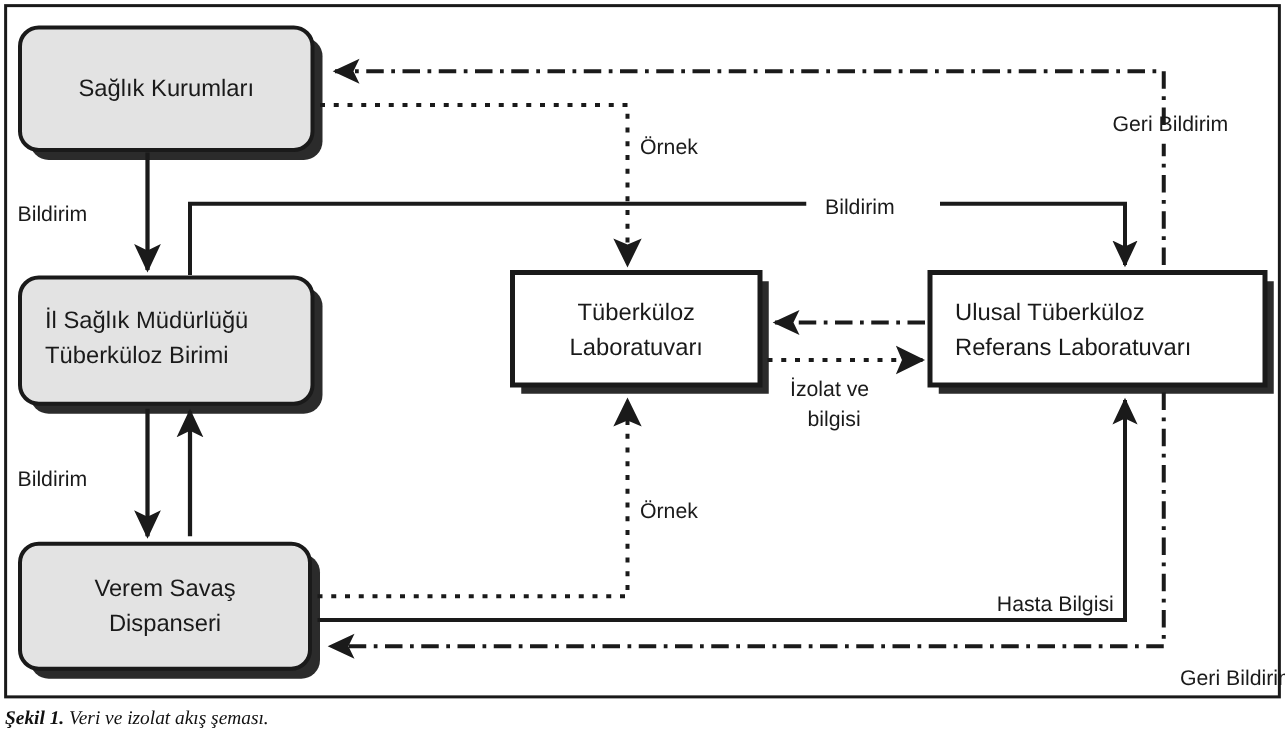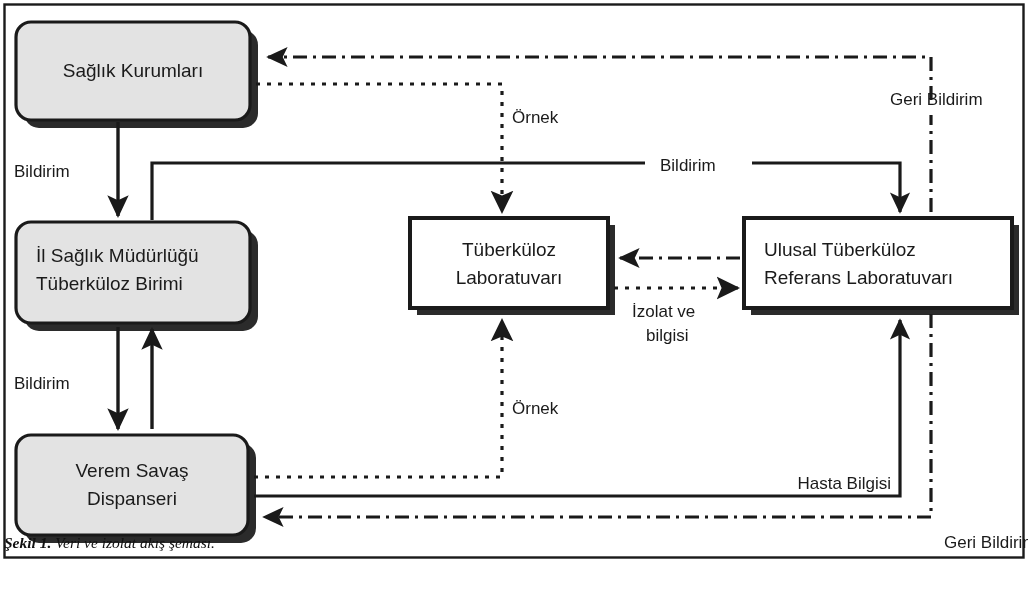--- a/index.html
+++ b/index.html
@@ -29,21 +29,21 @@
   }
   .node-label, .edge-label {
     font-family: "Liberation Sans", sans-serif;
     fill: #1a1a1a;
   }
   .node-label { font-size: 19px; }
   .edge-label { font-size: 17px; }
   .caption {
     position: absolute;
     left: 4px;
-    top: 534px;
+    top: 566px;
     font-family: "Liberation Serif", serif;
     font-size: 15.5px;
     color: #111111;
     white-space: nowrap;
   }
   .caption .cap-bold {
     font-weight: bold;
     font-style: italic;
   }
   .caption .cap-italic {

